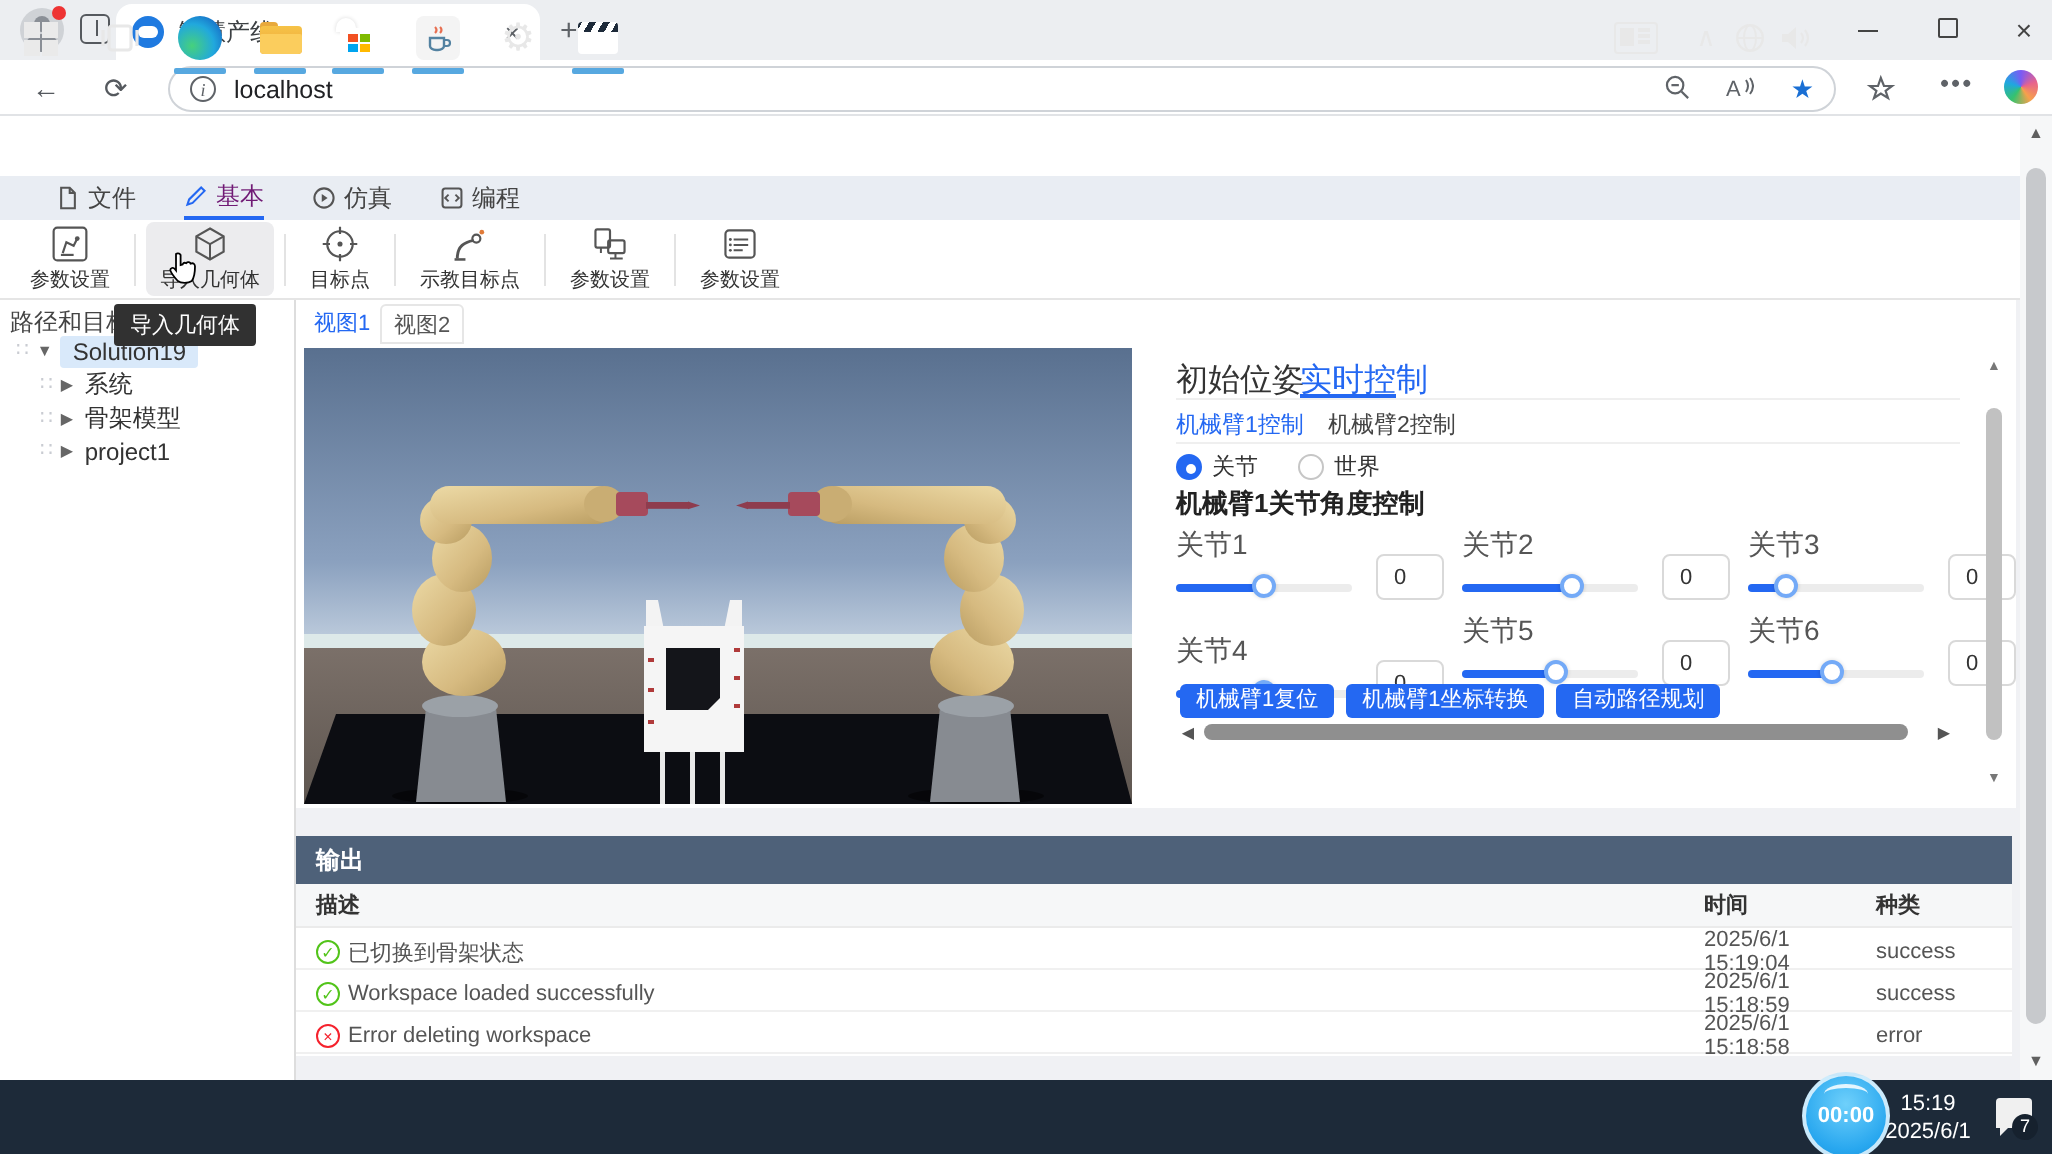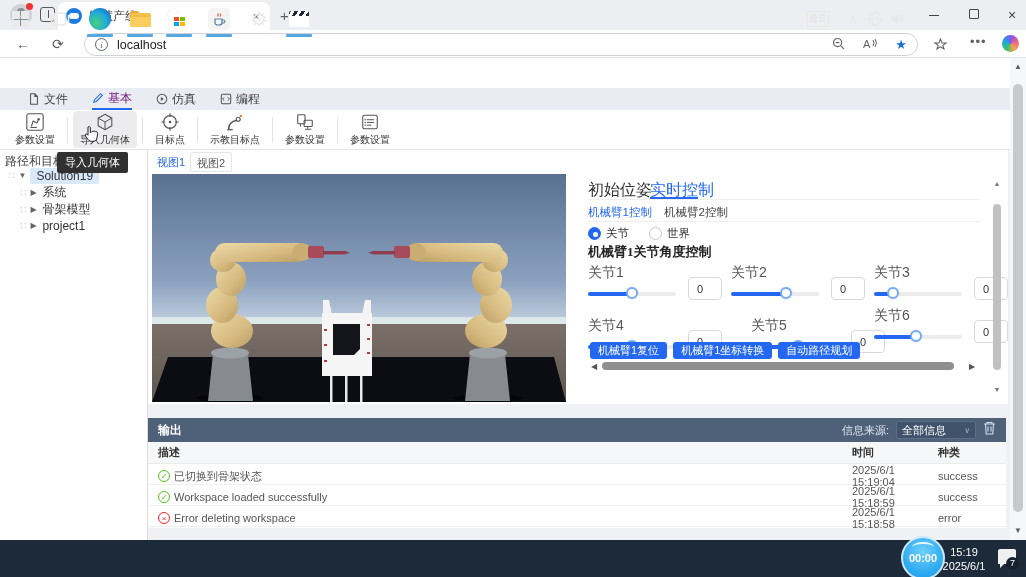--- a/index.html
+++ b/index.html
@@ -83,21 +83,21 @@
   .panel { left:588px; top:176px; width:398px; height:226px; background:#fff; }
   .ptab { position:absolute; top:4px; font-size:16px; }
   .ptab-underline { position:absolute; left:62px; top:21px; width:48px; height:2px; background:#2468f2; }
   .pdivider { position:absolute; left:0; height:1px; background:#efefef; width:392px; }
   .stab { position:absolute; top:29px; font-size:11.5px; }
   .radio-row { position:absolute; left:0; top:50px; display:flex; gap:20px; align-items:center; }
   .radio { display:flex; align-items:center; gap:5px; font-size:11.5px; color:#333; }
   .rdot { width:13px; height:13px; border-radius:50%; border:1px solid #c6c6c6; background:#fff; position:relative; }
   .radio.sel .rdot { border-color:#2468f2; background:#2468f2; }
   .radio.sel .rdot:before { content:""; position:absolute; left:4px; top:4px; width:5px; height:5px; border-radius:50%; background:#fff; }
-  .sec-title { position:absolute; left:0; top:67px; font-size:13px; font-weight:bold; color:#222;font-family:Liberation Serif, serif; }
+  .sec-title { position:absolute; left:0; top:67px; font-size:13px; font-weight:bold; color:#222; }
   .joint { position:absolute; width:136px; }
   .joint-label { font-size:14px; color:#555; }
   .slider { position:absolute; left:0; top:22px; width:88px; height:14px; }
   .track { position:absolute; left:0; top:6px; width:88px; height:4px; background:#ececec; border-radius:2px; }
   .fill { position:absolute; left:0; top:0; height:4px; background:#2468f2; border-radius:2px; }
   .handle { position:absolute; top:-5px; width:12px; height:12px; border-radius:50%; background:#fff; border:2px solid #74aaf7; margin-left:-6px; box-shadow:0 0 2px rgba(0,0,0,.15); }
   .joint-input { position:absolute; left:100px; top:13px; width:34px; height:23px; border:1px solid #d9d9d9; border-radius:4px; font-size:11px; color:#333; text-align:left; padding-left:8px; }
   .btn-row { position:absolute; left:2px; top:166px; display:flex; gap:6px; }
   .pbtn { background:#2468f2; color:#fff; font-size:11px; border:none; border-radius:3px; padding:2px 8px; line-height:13px; white-space:nowrap; }
   .hscroll { position:absolute; left:0; top:185px; width:390px; height:10px; display:flex; align-items:center; }
@@ -453,21 +453,21 @@
     <div class="joint" style="left:0; top:131px;margin-top:10px;">
       <div class="joint-label">关节4</div>
       <div class="slider">
           <div class="track">
             <div class="fill" style="width: 50%;"></div>
             <div class="handle" style="left: 50%;"></div>
           </div>
         </div>
       <input class="joint-input" value="0" style="">
     </div>
-    <div class="joint" style="left:143px; top:141px;margin-left:20px;">
+    <div class="joint" style="left:143px; top:131px;">
       <div class="joint-label">关节5</div>
       <div class="slider">
           <div class="track">
             <div class="fill" style="width: 53%;"></div>
             <div class="handle" style="left: 53%;"></div>
           </div>
         </div>
       <input class="joint-input" value="0" style="">
     </div>
     <div class="joint" style="left:286px; top:131px;">
@@ -498,32 +498,20 @@
 
   <div class="abs pvscroll">
     <span class="pvs-arrow" style="top:0;">▲</span>
     <div class="pvs-thumb"></div>
     <span class="pvs-arrow" style="top:206px;">▼</span>
   </div>
 
   <div class="abs outpanel">
     <div class="outhead">
       <span class="out-title">输出</span>
-      <div class="out-right">
-        <span class="src-label">信息来源:</span>
-        <div class="src-select">
-          <span>全部信息</span>
-          <span class="chev">∨</span>
-        </div>
-        <span class="trash">
-          <svg viewBox="0 0 13 14">
-              <path d="M1,3 h11 M4,3 V1.5 h5 V3 M2.5,3 l0.7,10 h6.6 l0.7,-10 M5,5.5 v5 M8,5.5 v5" fill="none" stroke="#cfe0f2" stroke-width="1.1"></path>
-            </svg>
-        </span>
-      </div>
     </div>
     <div class="orow ohead">
       <span>描述</span>
       <span>时间</span>
       <span>种类</span>
     </div>
     <div class="orow odata" style="top:46px;">
       <span class="odesc">
           <span class="sicon ok">✓</span>
           <span>已切换到骨架状态</span>

